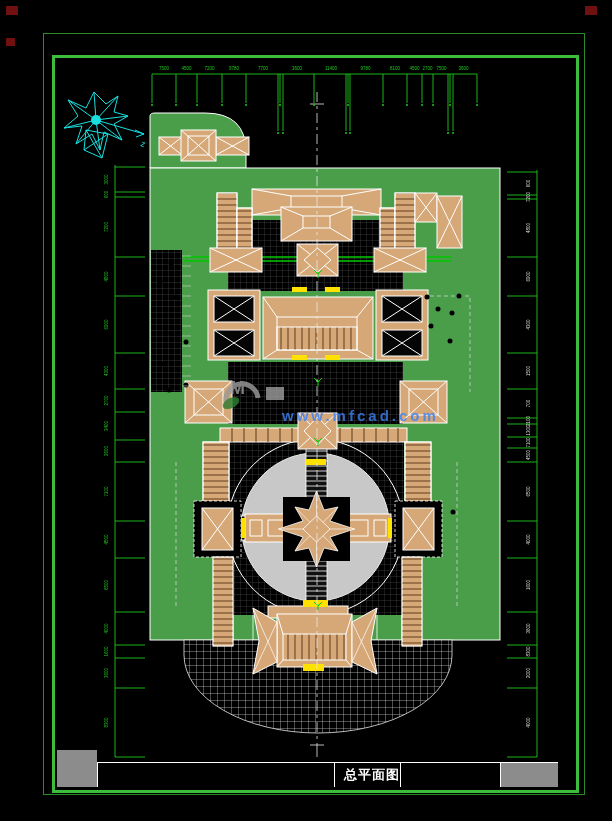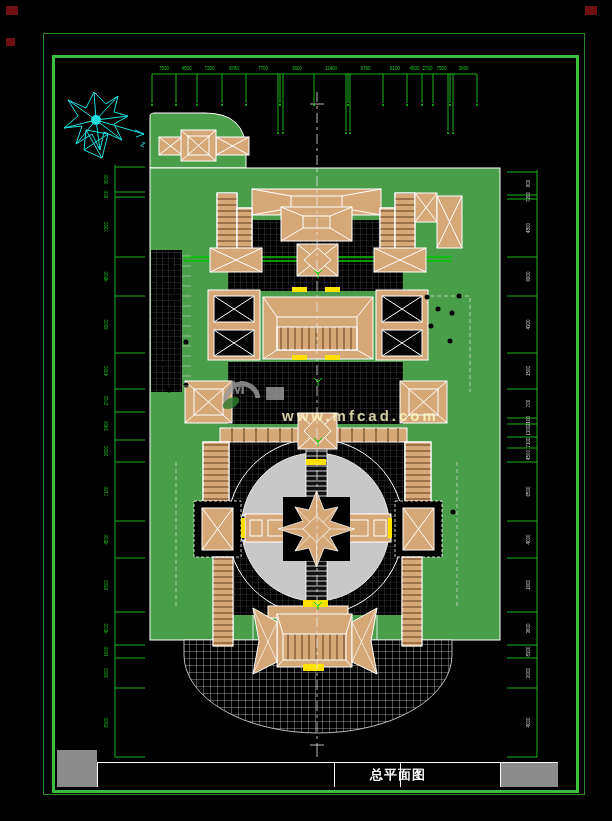--- a/index.html
+++ b/index.html
@@ -12,28 +12,28 @@
                border:3px solid #3cbe3c;}
   #plan{position:absolute;left:0;top:0;}
   #compass{position:absolute;left:56px;top:90px;}
   
   #watermark{position:absolute;left:220px;top:372px;width:290px;height:60px;
              opacity:.82;pointer-events:none;z-index:5;}
   #wm-row{display:flex;align-items:center;}
   #wm-name{font-size:37px;font-weight:bold;color:#a2a2a2;letter-spacing:13px;
            line-height:38px;white-space:nowrap;}
   .wm-block{display:inline-block;width:18px;height:13px;background:#9a9a9a;margin-left:2px;}
-  #wm-url{font-size:15px;font-weight:bold;color:#fef9c3;letter-spacing:3px;
+  #wm-url{font-size:15px;font-weight:bold;color:#3b82f6;letter-spacing:3px;
           margin:-7px 0 0 62px;}
   
   .tb-gray{position:absolute;background:#8c8c8c;}
   .tb-line{position:absolute;background:#fff;}
   #tb-title{position:absolute;left:334px;top:763px;width:66px;height:24px;
-            color:#fff;font-size:13px;font-weight:bold;text-align:left;
-            line-height:24px;letter-spacing:1px;padding-left:36px;}
+            color:#fff;font-size:13px;font-weight:bold;text-align:right;
+            line-height:24px;letter-spacing:1px;}
 </style>
 </head>
 <body>
 
 <div id="canvas">
 
   <div class="corner-mark" style="left:6px;top:6px;width:12px;height:9px;"></div>
   <div class="corner-mark" style="left:585px;top:6px;width:12px;height:9px;"></div>
   <div class="corner-mark" style="left:6px;top:38px;width:9px;height:8px;"></div>
 

